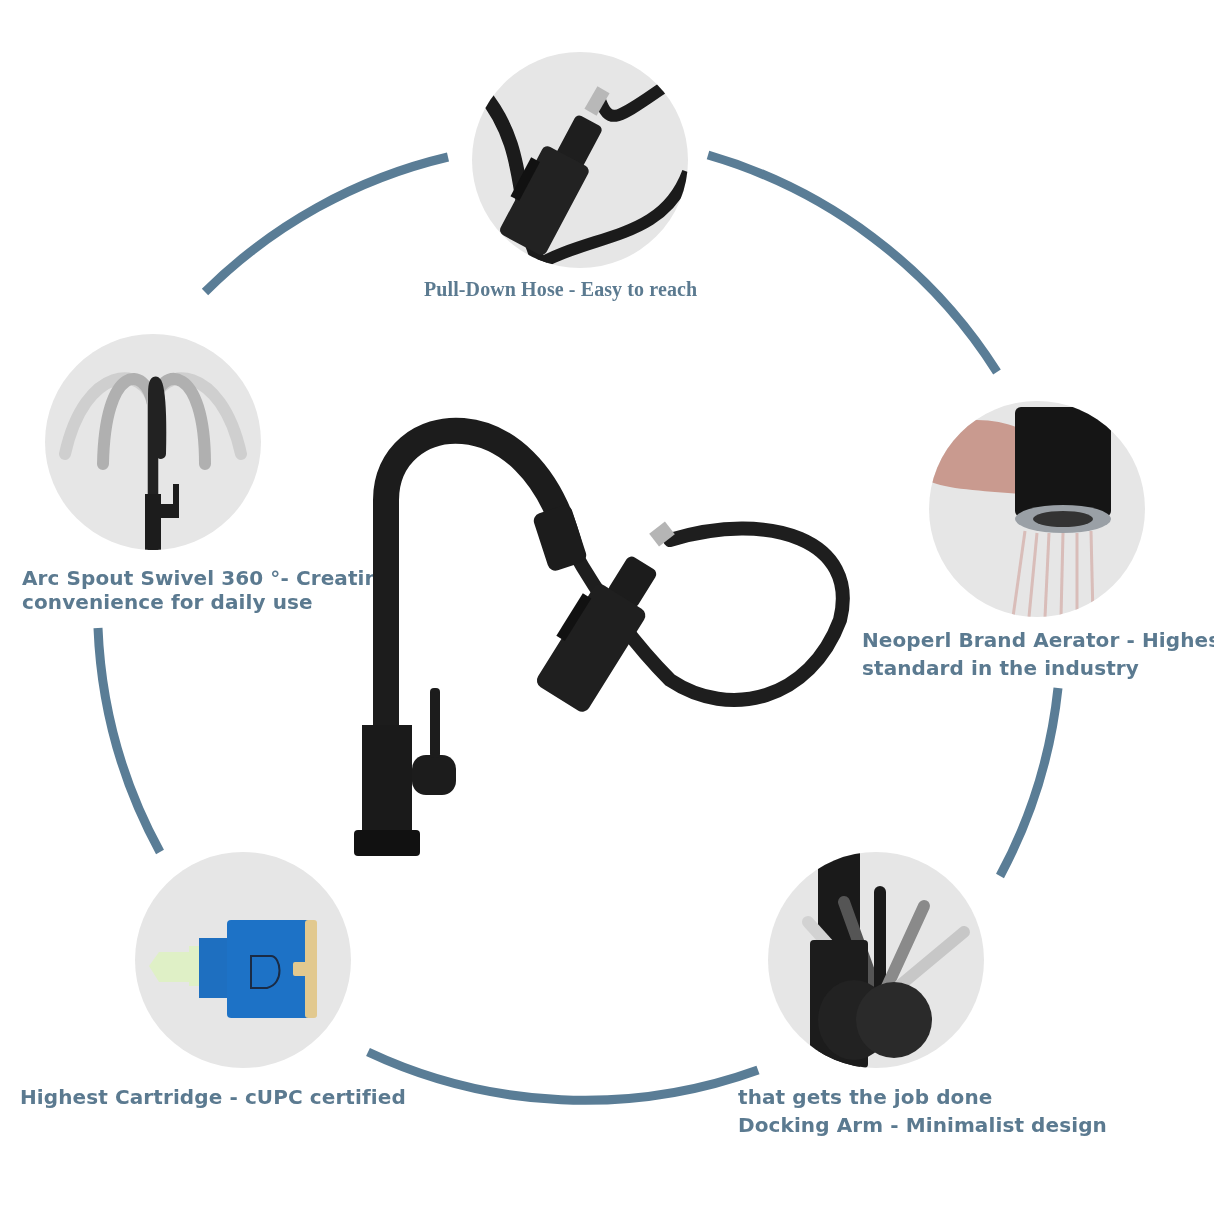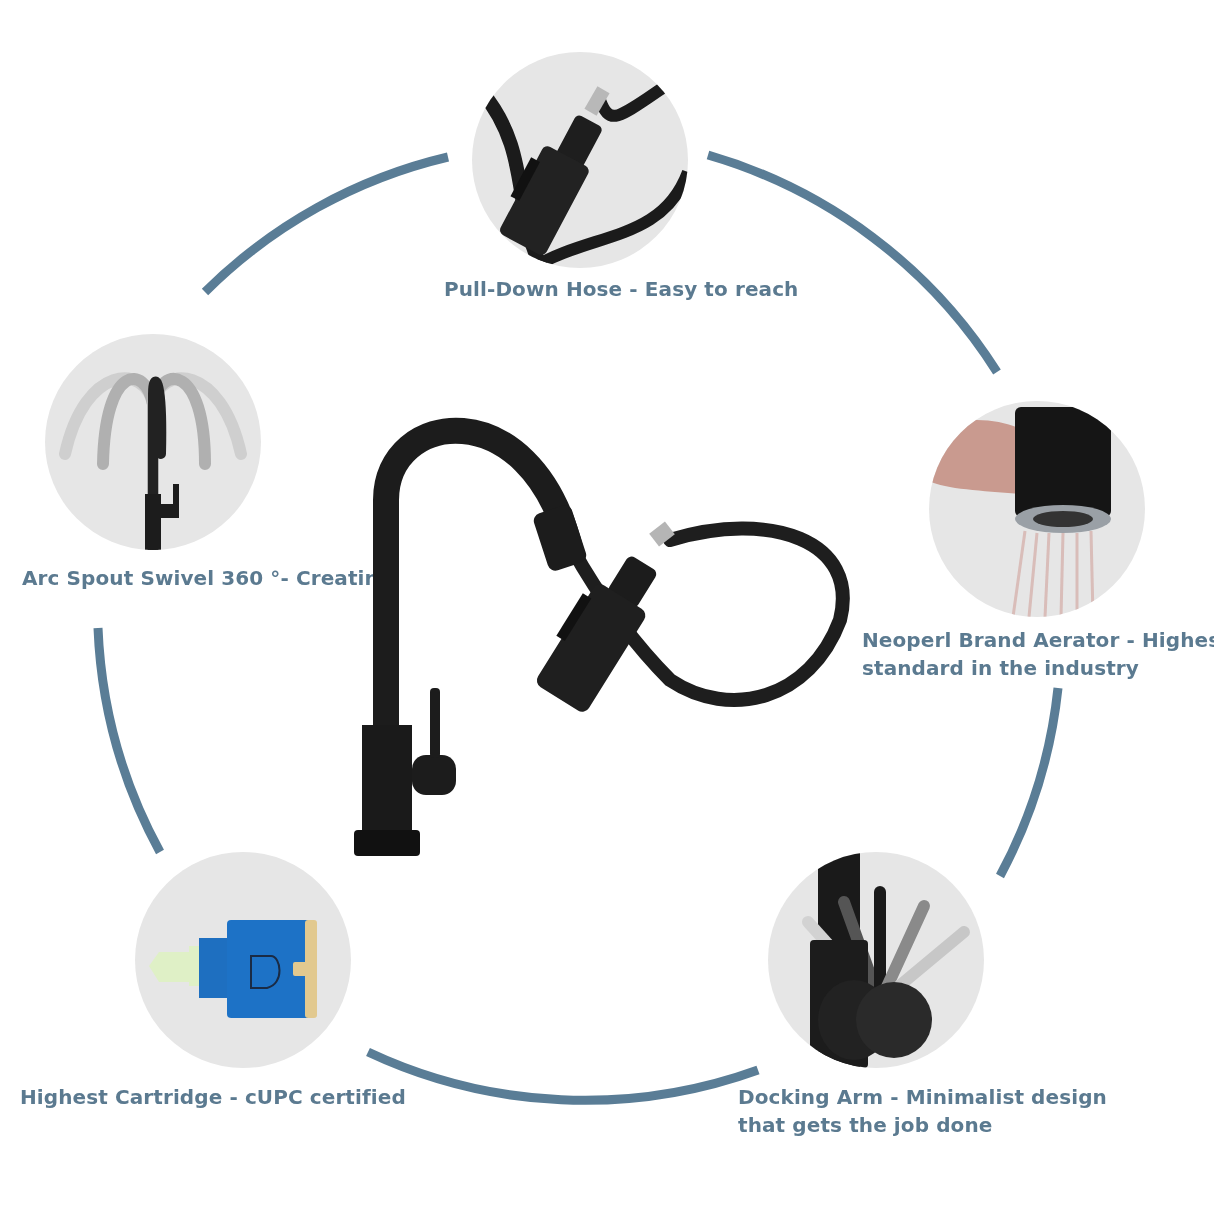--- a/index.html
+++ b/index.html
@@ -35,40 +35,41 @@
     <path d="M216 20 C 150 60, 140 80, 128 48" stroke="#1b1b1b" stroke-width="12" fill="none"></path>
     <path d="M60 216 C 120 180, 190 190, 216 120" stroke="#1b1b1b" stroke-width="12" fill="none"></path>
     <rect x="118" y="36" width="14" height="26" fill="#b8b8b8" transform="rotate(30 125 49)"></rect>
     <g transform="rotate(28 80 130)">
       <rect x="70" y="58" width="30" height="50" rx="5" fill="#1e1e1e"></rect>
       <rect x="56" y="100" width="52" height="100" rx="6" fill="#222"></rect>
       <rect x="50" y="118" width="10" height="44" fill="#111"></rect>
     </g>
   </svg>
 </div>
-<div class="caption" style="left:444px; top:275px;">
+<div class="caption" style="left:424px; top:275px;font-family:Liberation Serif, serif;">
   <span>Pull-Down Hose - Easy to reach</span>
 </div>
 
 <div class="bubble" style="left:45px; top:334px;">
   <svg viewBox="0 0 216 216">
     <g fill="none" stroke-linecap="round">
       <path d="M108 216 L108 70 C 100 30, 40 30, 20 120" stroke="#cfcfcf" stroke-width="12"></path>
       <path d="M108 216 L108 70 C 100 30, 60 30, 58 130" stroke="#b0b0b0" stroke-width="12"></path>
       <path d="M108 216 L108 70 C 116 30, 176 30, 196 120" stroke="#cfcfcf" stroke-width="12"></path>
       <path d="M108 216 L108 70 C 116 30, 160 30, 160 130" stroke="#b0b0b0" stroke-width="12"></path>
       <path d="M108 216 L108 60 C 108 38, 118 38, 116 120" stroke="#222" stroke-width="10"></path>
     </g>
     <rect x="100" y="160" width="16" height="56" fill="#1c1c1c"></rect>
     <rect x="116" y="170" width="18" height="14" fill="#1c1c1c"></rect>
     <rect x="128" y="150" width="6" height="24" fill="#1c1c1c"></rect>
   </svg>
 </div>
 <div class="caption" style="left:22px; top:566px; line-height:24px;">
   <span>Arc Spout Swivel 360 °- Creating</span>
+  <span>convenience for daily use</span>
 </div>
 
 <div class="bubble" style="left:929px; top:401px;">
   <svg viewBox="0 0 216 216">
     <path d="M0 30 C 40 10, 90 20, 110 40 L 110 95 C 70 90, 20 90, 0 80 Z" fill="#c99a8f"></path>
     <rect x="86" y="6" width="96" height="110" rx="6" fill="#151515"></rect>
     <ellipse cx="134" cy="118" rx="48" ry="14" fill="#9aa0a6"></ellipse>
     <ellipse cx="134" cy="118" rx="30" ry="8" fill="#333"></ellipse>
     <g stroke="#d7b8b4" stroke-width="3" opacity="0.9">
       <line x1="96" y1="130" x2="84" y2="216"></line>
@@ -109,22 +110,22 @@
       <line x1="112" y1="150" x2="112" y2="40" stroke="#1a1a1a" stroke-width="12"></line>
       <line x1="112" y1="150" x2="156" y2="54" stroke="#8a8a8a" stroke-width="12"></line>
       <line x1="112" y1="150" x2="196" y2="80" stroke="#c7c7c7" stroke-width="12"></line>
     </g>
     <rect x="42" y="88" width="58" height="128" rx="4" fill="#1c1c1c"></rect>
     <ellipse cx="86" cy="168" rx="36" ry="40" fill="#222"></ellipse>
     <circle cx="126" cy="168" r="38" fill="#2a2a2a"></circle>
   </svg>
 </div>
 <div class="caption" style="left:738px; top:1083px;">
+  <span>that gets the job done</span>
   <span>Docking Arm - Minimalist design</span>
-  <span>that gets the job done</span>
 </div>
 
 <svg class="hero" viewBox="0 0 520 470">
   <g fill="none" stroke-linecap="round">
 
     <path d="M 232 148 C 260 200, 300 250, 330 280 C 390 320, 470 300, 500 220 C 520 140, 430 110, 330 140" stroke="#1e1e1e" stroke-width="14"></path>
 
     <path d="M 46 330 L 46 100 C 46 10, 190 -10, 230 148" stroke="#1c1c1c" stroke-width="26"></path>
   </g>
 

